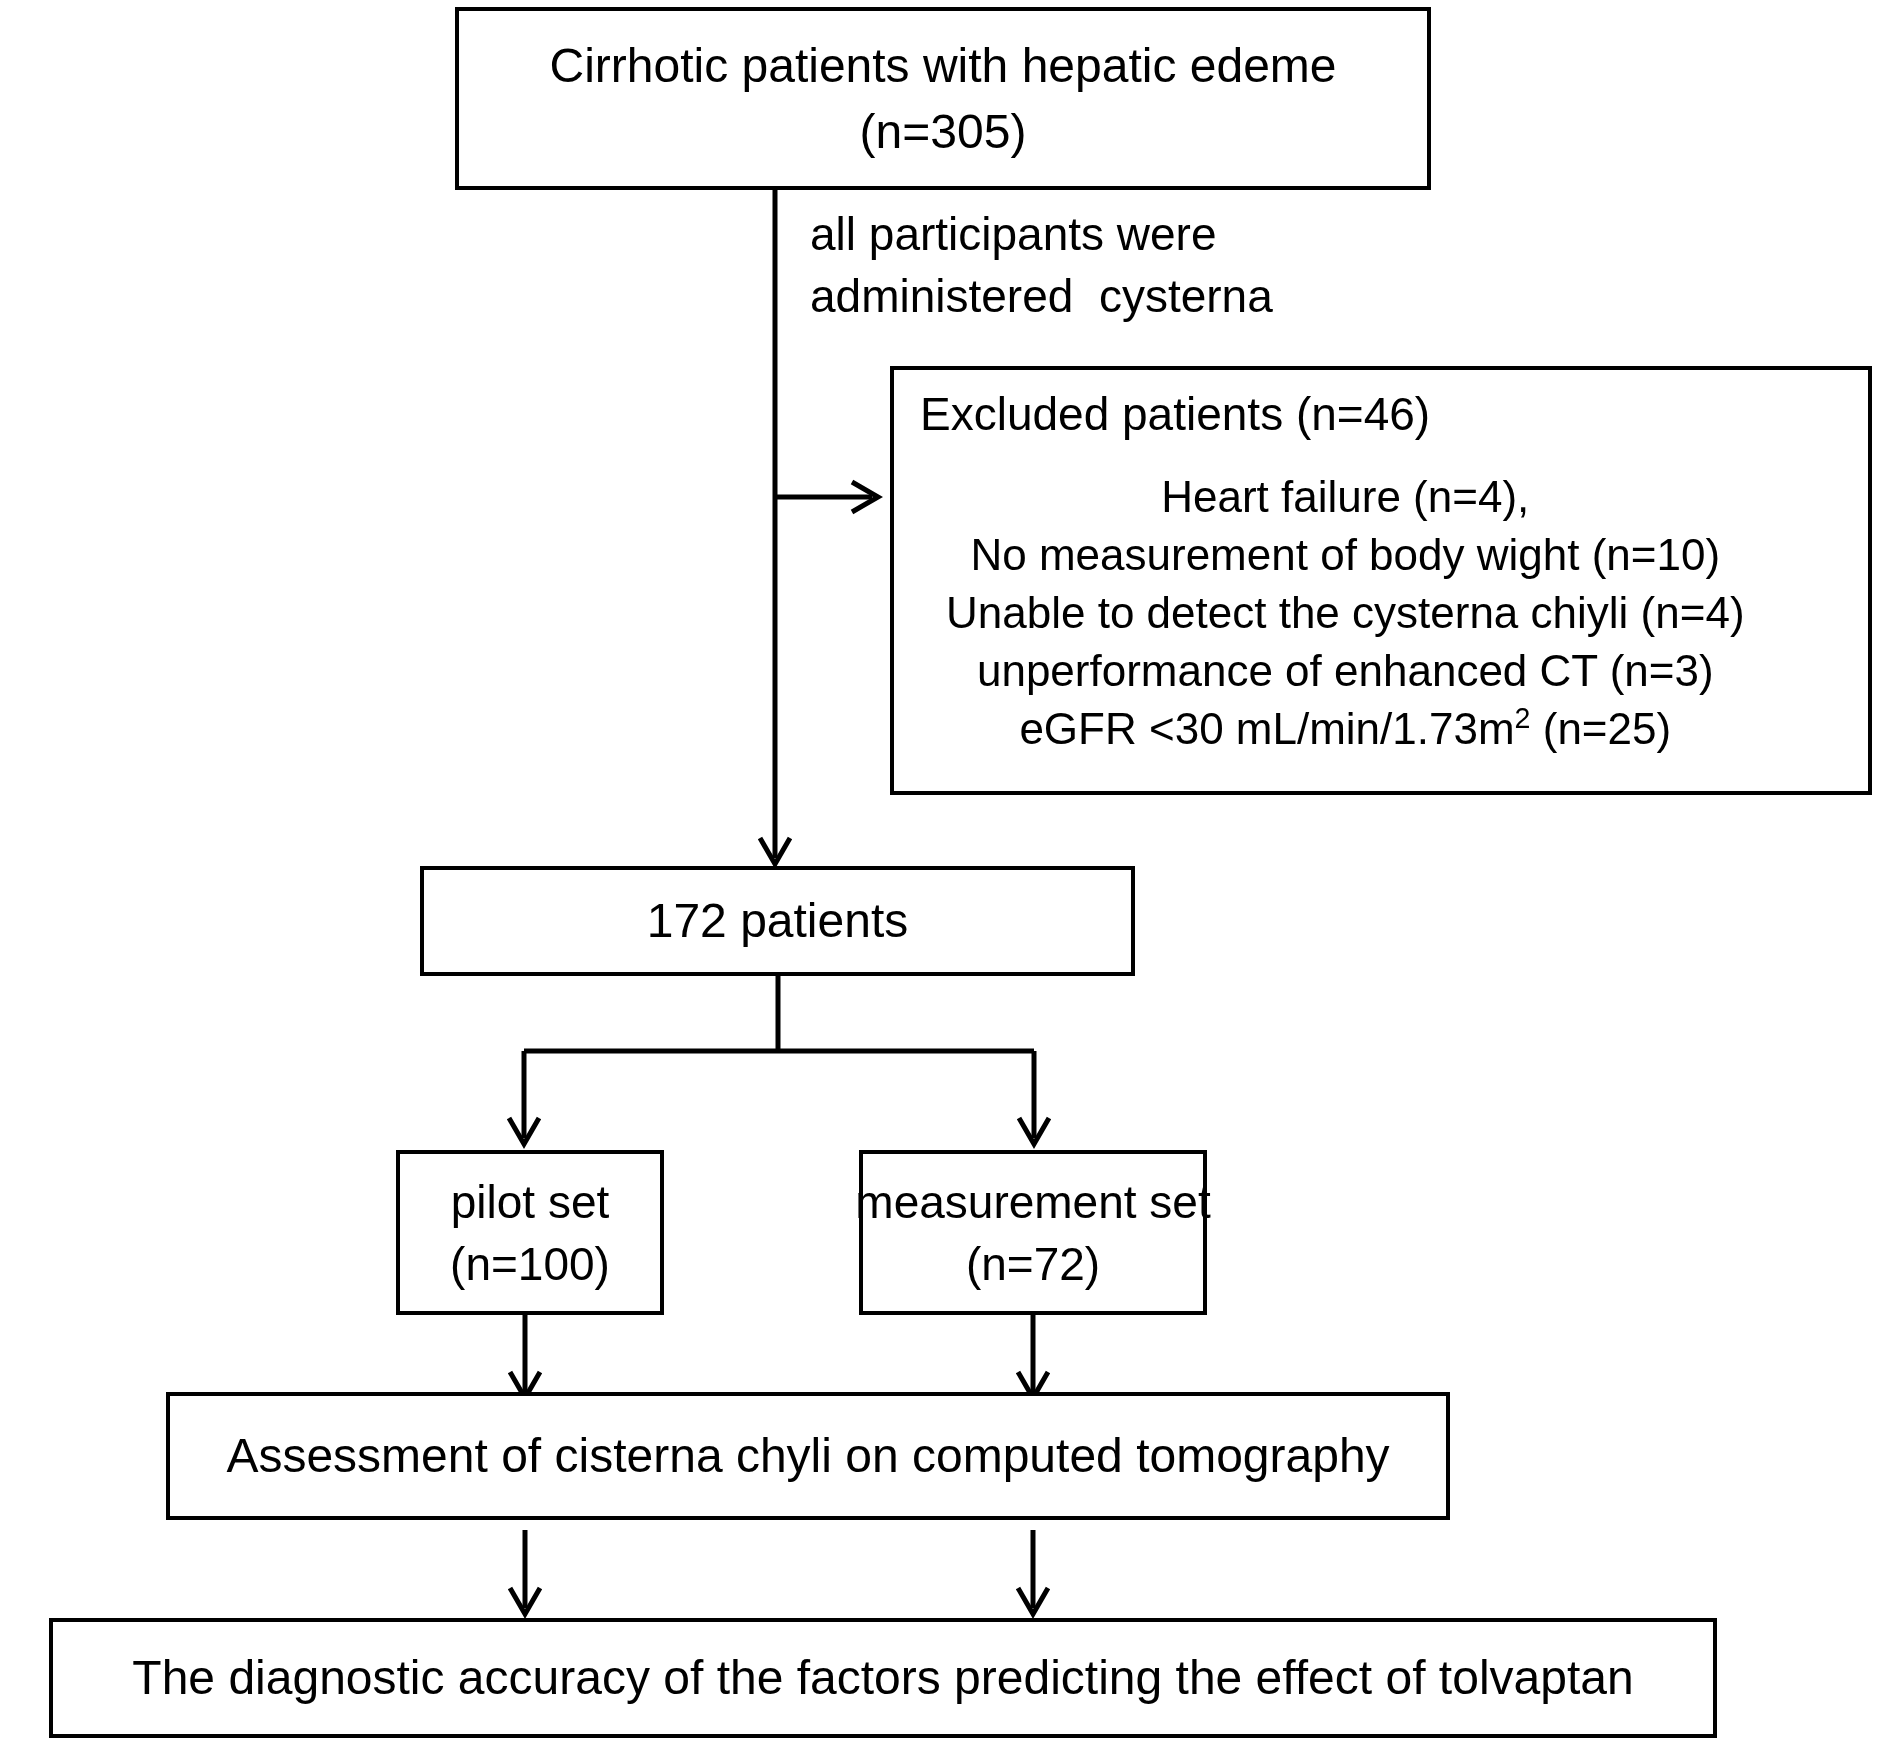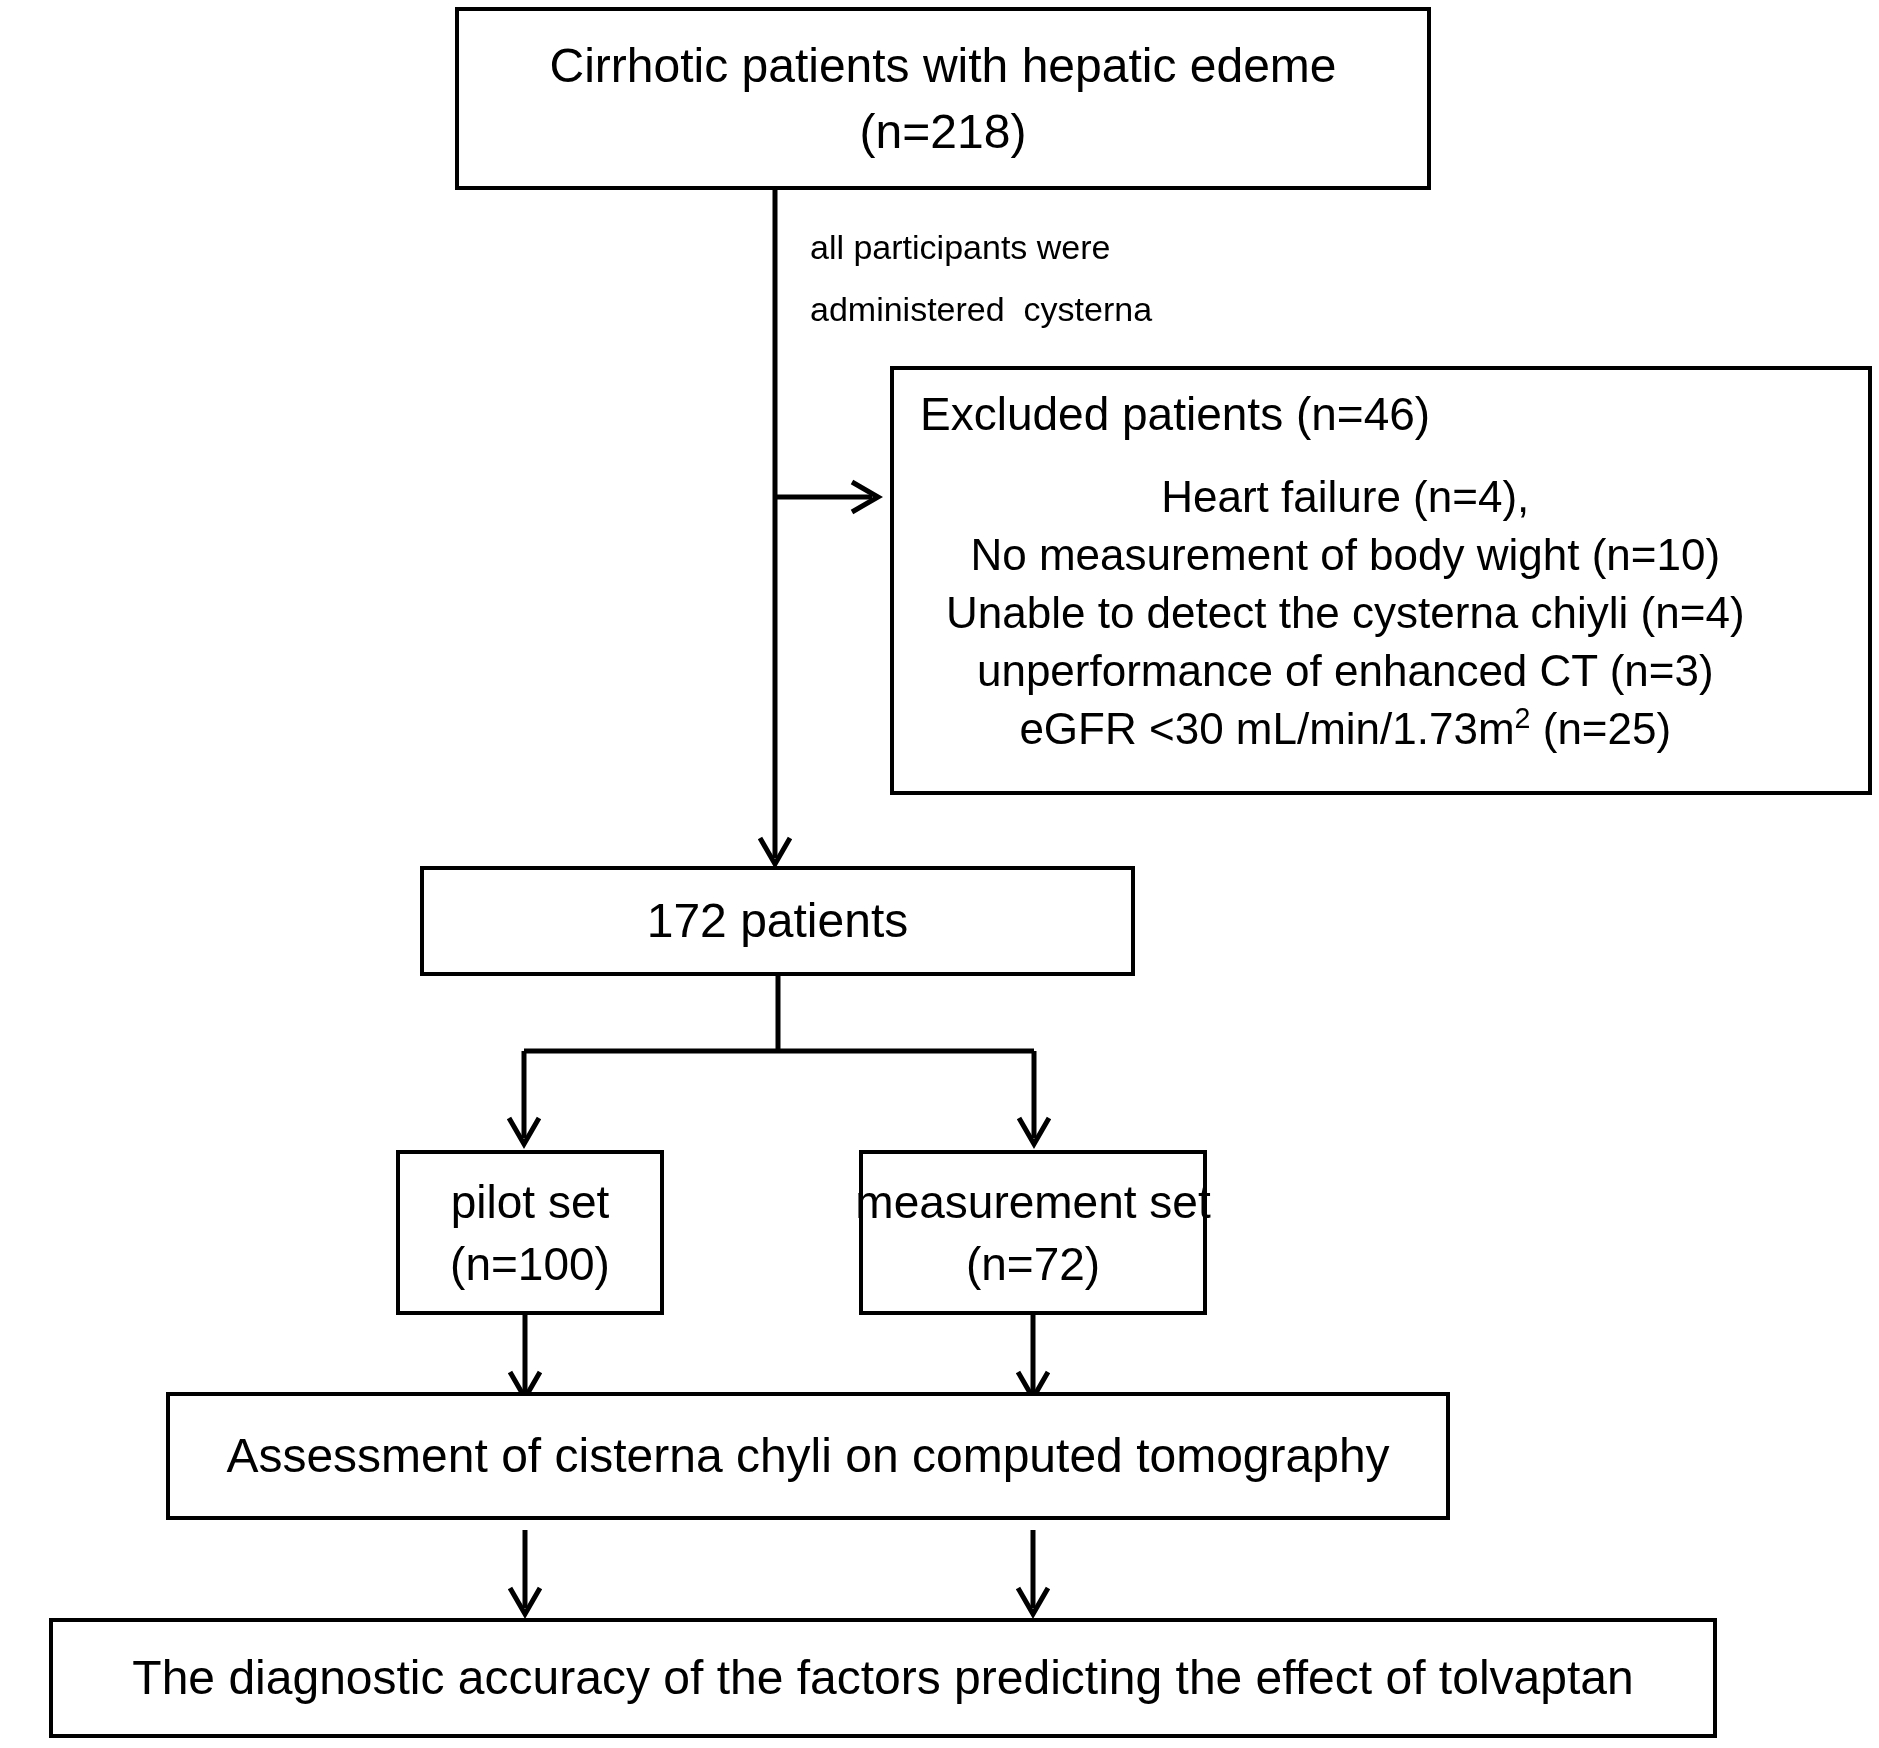--- a/index.html
+++ b/index.html
@@ -44,23 +44,22 @@
   .top-box      { left: 455px; top: 7px;    width: 976px;  height: 183px; }
   .patients-box { left: 420px; top: 866px;  width: 715px;  height: 110px; }
   .pilot-box    { left: 396px; top: 1150px; width: 268px;  height: 165px; }
   .validation-box { left: 859px; top: 1150px; width: 348px; height: 165px; }
   .pilot-box .bl, .validation-box .bl { font-size: 46px; line-height: 62px; }
   .assessment-box { left: 166px; top: 1392px; width: 1284px; height: 128px; }
   .outcome-box  { left: 4px;   top: 1618px; width: 1668px; height: 120px; margin-left: 45px; }
   .note {
     position: absolute;
     left: 810px; top: 203px;
-    font-size: 34px;
+    font-size: 46px;
     line-height: 62px;
-    margin-top: 13px;
   }
   .note-line { white-space: pre; }
   .excluded-box {
     left: 890px; top: 366px;
     width: 982px; height: 429px;
     justify-content: flex-start;
     align-items: flex-start;
     text-align: center;
   }
   .ex-title {
@@ -112,21 +111,21 @@
     <polyline points="1018,1372 1033,1398 1048,1372" stroke-width="5"></polyline>
 
     <line x1="525" y1="1530" x2="525" y2="1608" stroke-width="5"></line>
     <polyline points="510,1588 525,1614 540,1588" stroke-width="5"></polyline>
     <line x1="1033" y1="1530" x2="1033" y2="1608" stroke-width="5"></line>
     <polyline points="1018,1588 1033,1614 1048,1588" stroke-width="5"></polyline>
   </svg>
 
   <div class="box top-box">
     <div class="bl">Cirrhotic patients with hepatic edeme</div>
-    <div class="bl">(n=218)</div>
+    <div class="bl">(n=305)</div>
   </div>
 
   <div class="note">
     <div class="note-line">all participants were</div>
     <div class="note-line">administered  cysterna</div>
   </div>
 
   <div class="box excluded-box">
     <div class="ex-title">Excluded patients (n=46)</div>
     <div class="ex-items">

